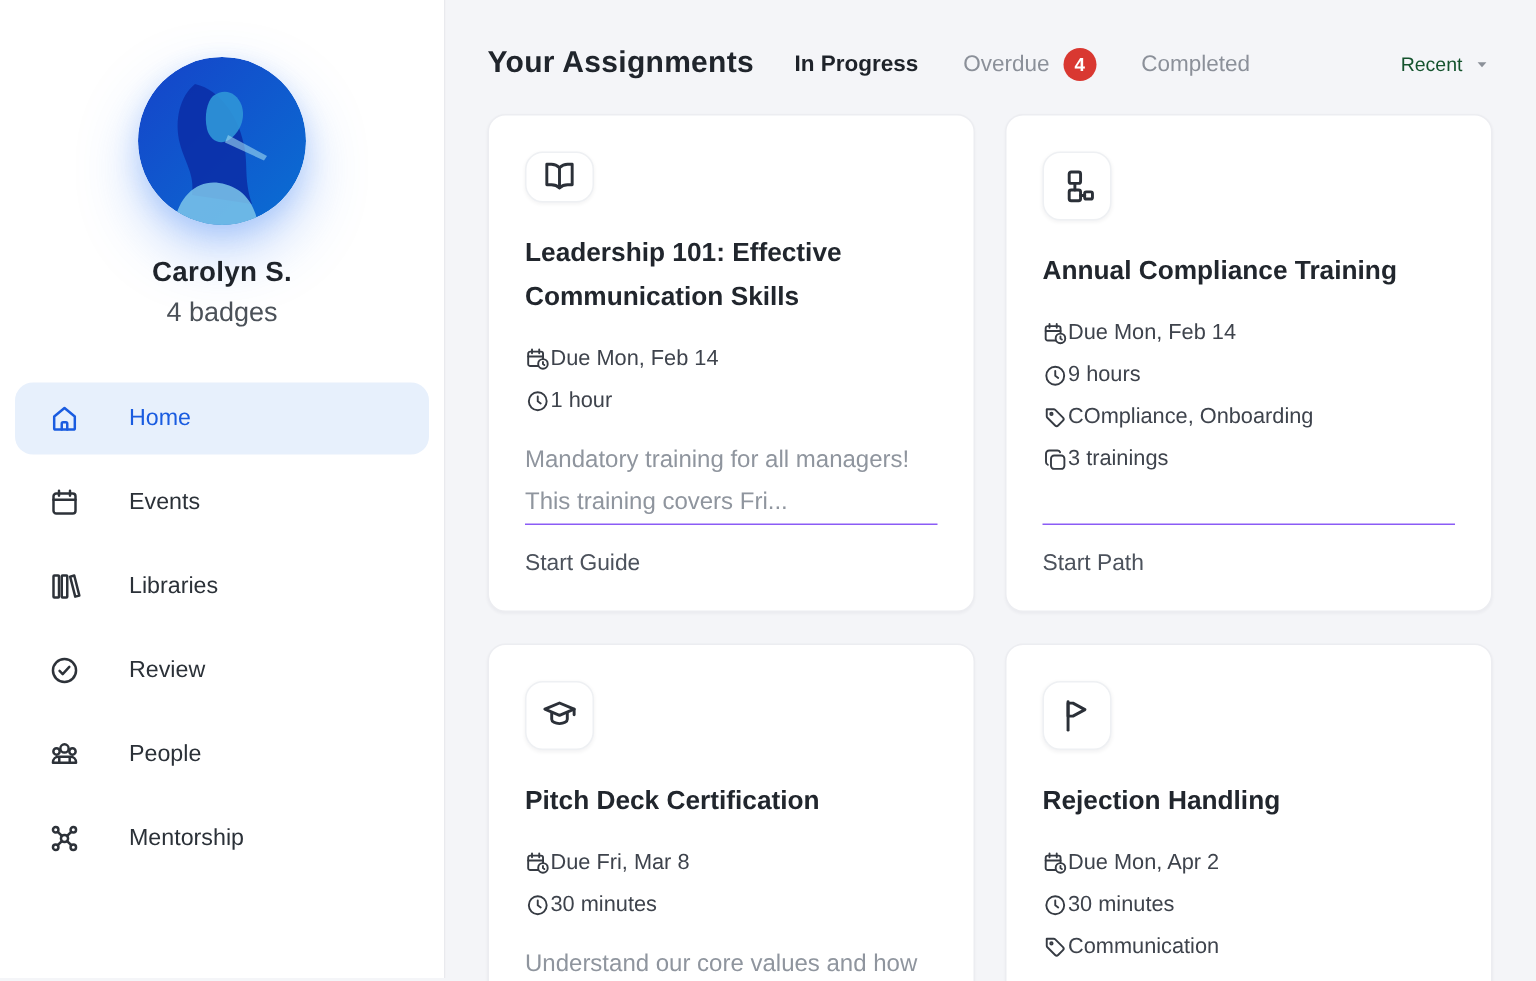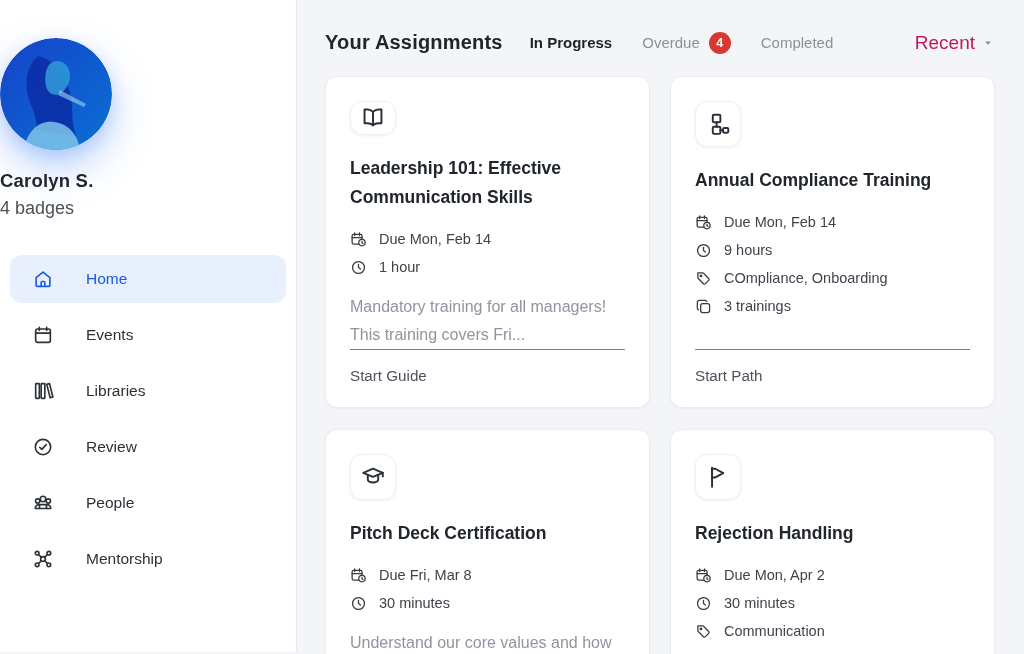--- a/index.html
+++ b/index.html
@@ -9,21 +9,21 @@
     background:#f4f5f8;
     display:flex;
     color:#23272e;
   }
 
   
   .sidebar {
     width:297px; min-width:297px; height:652px;
     background:#ffffff;
     border-right:1px solid #e9eaee;
-    display:flex; flex-direction:column; align-items:flex-start;
+    display:flex; flex-direction:column; align-items:center;
   }
   .avatar-wrap { margin-top:38px; }
   .avatar {
     width:112px; height:112px; border-radius:50%;
     box-shadow:0 18px 40px rgba(66,133,244,.35), 0 6px 16px rgba(66,133,244,.22);
     display:block;
   }
   .user-name { margin-top:20px; font-size:18.5px; font-weight:700; color:#1f242b; letter-spacing:.2px; }
   .user-badges { margin-top:6px; font-size:18px; color:#4b5158; }
 
@@ -43,21 +43,21 @@
   .page-title { font-size:20px; font-weight:700; color:#20252c; letter-spacing:.2px; margin-right:27px; }
   .tabs { display:flex; gap:30px; }
   .tab { font-size:15px; color:#8b9099; cursor:pointer; display:flex; align-items:center; }
   .tab.active { color:#1e232a; font-weight:600; }
   .tab-badge {
     margin-left:9px; width:22px; height:22px; border-radius:50%;
     background:#d93831; color:#fff; font-size:12.5px; font-weight:600;
     display:flex; align-items:center; justify-content:center;
   }
   .sort { margin-left:auto; display:flex; align-items:center; gap:6px; cursor:pointer; }
-  .sort-label { font-size:19px; color:#be185d; }
+  .sort-label { font-size:13px; color:#14532d; }
   .sort .caret { width:14px; height:14px; color:#8b9099; display:flex; }
 
   
   .cards {
     display:grid;
     grid-template-columns:325px 325px;
     grid-auto-rows:332px;
     gap:21px 20px;
   }
   .card {
@@ -69,21 +69,21 @@
   }
   .card-icon-tile {
     width:46px; height:46px; border-radius:12px;
     border:1px solid #eef0f3; background:#fff;
     box-shadow:0 1px 3px rgba(16,24,40,.06);
     display:flex; align-items:center; justify-content:center;
   }
   .card-icon-tile svg { width:26px; height:26px; color:#2b3038; }
   .card-title { margin-top:19px; font-size:17.5px; line-height:29px; font-weight:600; color:#21262d; }
   .meta { margin-top:13px; display:flex; flex-direction:column; }
-  .meta-row { display:flex; align-items:center; gap:12px; height:28px; }
+  .meta-row { display:flex; align-items:center; gap:0; height:28px; }
   .meta-row .micon { width:17px; height:17px; color:#363b43; flex:none; display:flex; }
   .meta-text { font-size:14.5px; color:#3e434c; }
   .card-desc { margin-top:12px; font-size:16px; line-height:28px; color:#8f959e; }
   .card-footer { margin-top:auto; border-top:1px solid #8b5cf6; padding-top:17px; }
   .card-action { font-size:15.2px; font-weight:500; color:#4c525c; }
 
   svg.stroke { fill:none; stroke:currentColor; stroke-width:1.8; stroke-linecap:round; stroke-linejoin:round; }
 </style>
 </head>
 <body>

